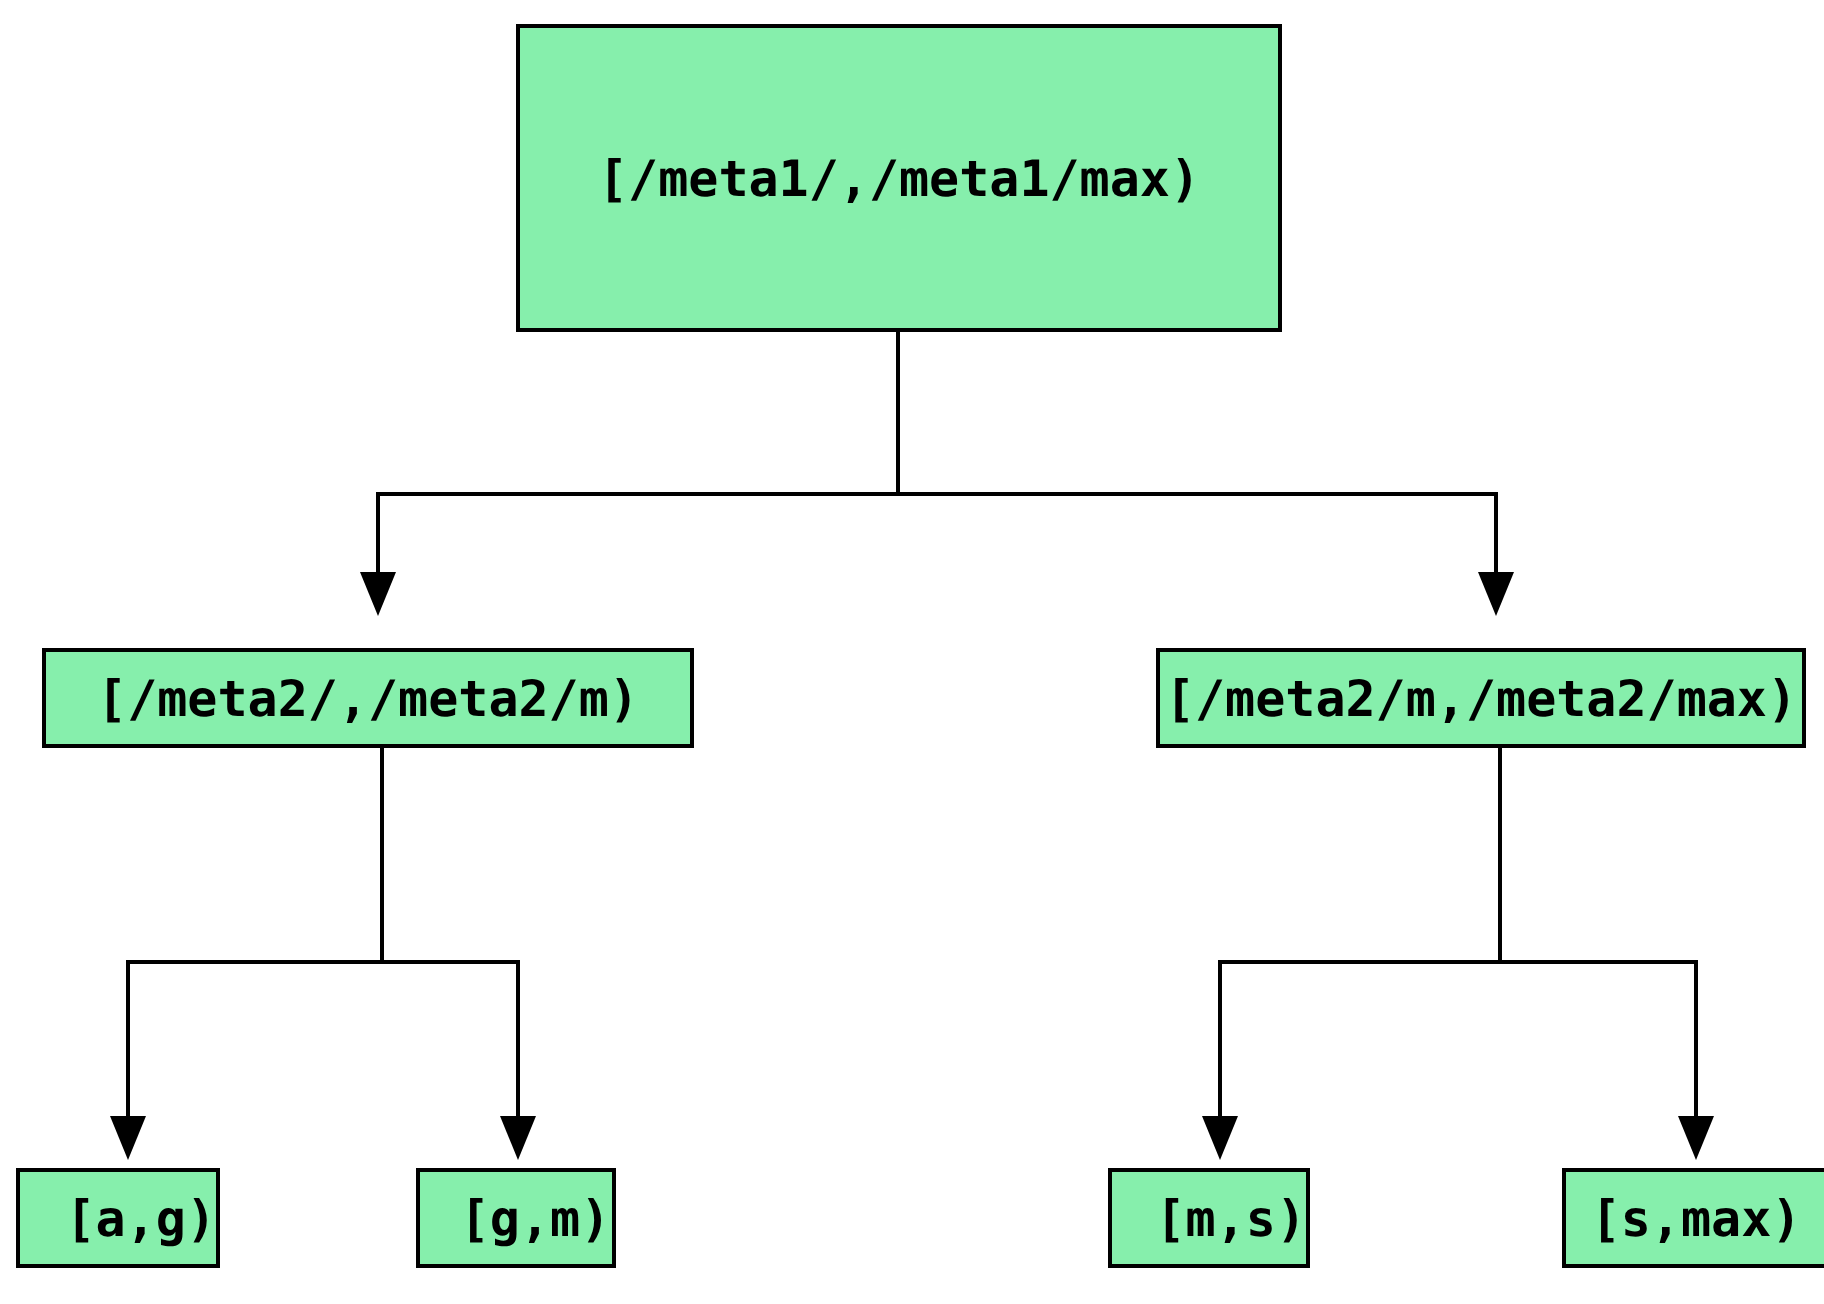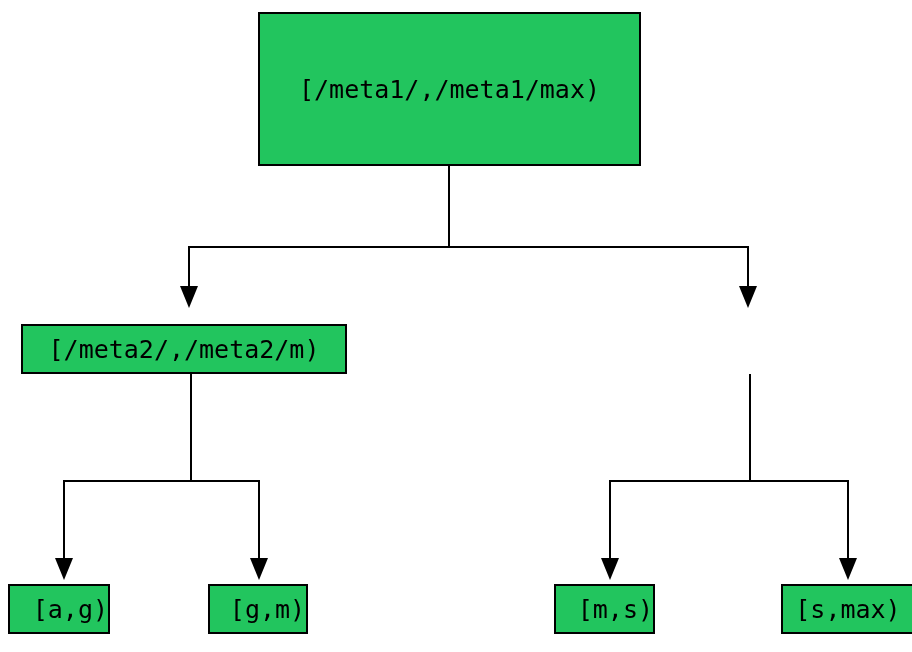--- a/index.html
+++ b/index.html
@@ -23,27 +23,28 @@
     left: 0;
     top: 0;
     width: 912px;
     height: 652px;
     pointer-events: none;
   }
   .node {
     position: absolute;
     box-sizing: border-box;
     border: 2px solid #000000;
-    background: #22c55e;
+    background: #86efac;
     display: flex;
     align-items: center;
     justify-content: center;
     color: #000000;
     white-space: pre;
     letter-spacing: 0px;
+    font-weight: bold;
   }
   .node-label {
     display: block;
     line-height: 1;
   }
   .node-root   { font-size: 25px; }
   .node-mid    { font-size: 25px; }
   .node-leaf   { font-size: 25px; }
 </style>
 </head>
@@ -79,20 +80,23 @@
     </svg>
 
   <div class="node node-root" style="left:258px; top:12px; width:383px; height:154px;">
     <span class="node-label">[/meta1/,/meta1/max)</span>
   </div>
 
   <div class="node node-mid" style="left:21px; top:324px; width:326px; height:50px;">
     <span class="node-label">[/meta2/,/meta2/m)</span>
   </div>
 
+  <div class="node node-mid" style="left:578px; top:324px; width:325px; height:50px;">
+    <span class="node-label">[/meta2/m,/meta2/max)</span>
+  </div>
 
   <div class="node node-leaf" style="left:8px; top:584px; width:102px; height:50px;justify-content:flex-end;">
     <span class="node-label">[a,g)</span>
   </div>
 
   <div class="node node-leaf" style="left:208px; top:584px; width:100px; height:50px;padding-left:19px;">
     <span class="node-label">[g,m)</span>
   </div>
 
   <div class="node node-leaf" style="left:554px; top:584px; width:101px; height:50px;justify-content:flex-end;">

